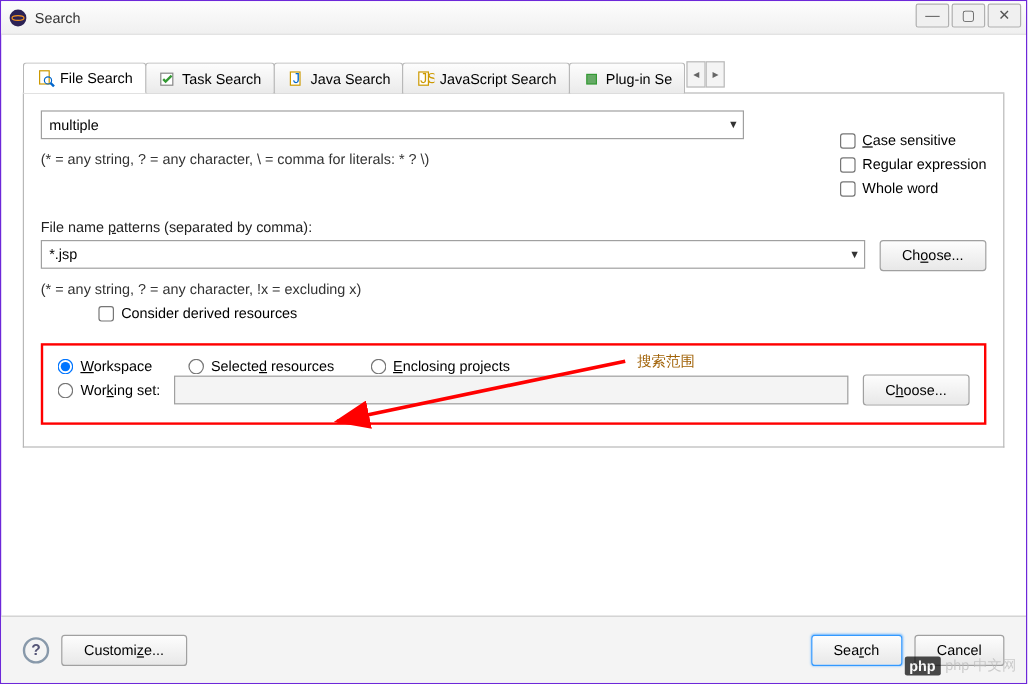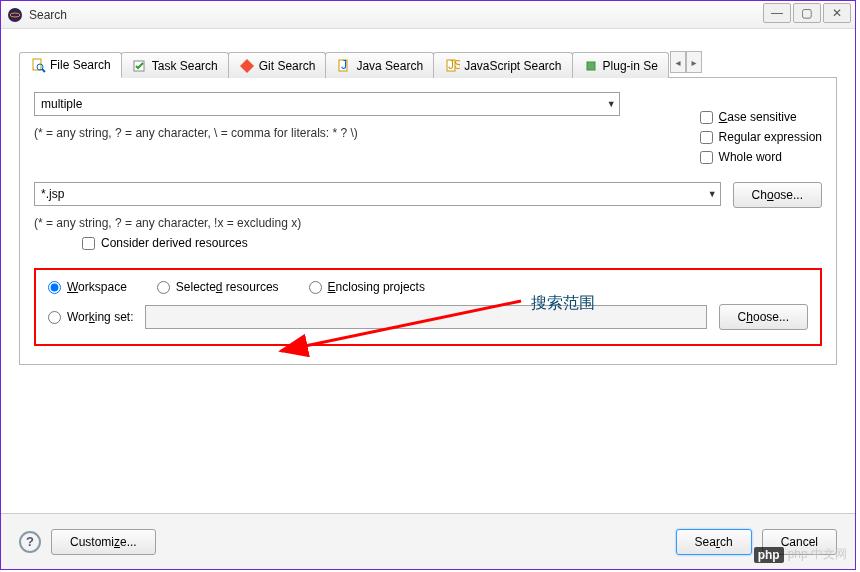--- a/index.html
+++ b/index.html
@@ -26,29 +26,29 @@
 .hint { color: #333; margin: 10px 0 6px 0; }
 .options { margin-left: 16px; }
 .chk { display: flex; align-items: center; gap: 6px; margin-bottom: 6px; padding-left: 48px; }
 .chk input { width: 13px; height: 13px; }
 .btn { height: 26px; padding: 0 18px; border: 1px solid #a0a0a0; background: linear-gradient(#fdfdfd, #e8e8e8); border-radius: 3px; cursor: default; }
 .btn.default { border: 1px solid #3399ff; box-shadow: 0 0 2px #66b3ff; }
 .section-top { display: flex; gap: 16px; align-items: flex-start; }
 .section-left { flex: 1; }
 .scope-box { border: 2px solid #ff0000; padding: 10px 12px 14px 12px; margin-top: 18px; position: relative; }
 .scope-title { position: relative; top: -2px; color: #222; margin-bottom: 8px; }
-.radio-row { display: flex; align-items: center; gap: 30px; margin-bottom: 10px; }
+.radio-row { display: flex; align-items: center; gap: 30px; }
 .radio { display: flex; align-items: center; gap: 6px; }
 .radio input { width: 13px; height: 13px; }
 .ws-row { display: flex; align-items: center; gap: 12px; }
 .ws-input { flex: 1; height: 24px; border: 1px solid #a0a0a0; background: #f4f4f4; }
 .bottom-bar { position: absolute; bottom: 0; left: 0; right: 0; height: 56px; border-top: 1px solid #ccc; background: #f4f4f4; display: flex; align-items: center; padding: 0 18px; gap: 10px; }
 .help-icon { width: 22px; height: 22px; border: 2px solid #8899aa; border-radius: 50%; display: flex; align-items: center; justify-content: center; color: #557; font-weight: bold; font-size: 13px; cursor: default; }
 .spacer { flex: 1; }
-.annotation { position: absolute; color: #0c4a6e; font-size: 16px; font-family: "Microsoft YaHei", sans-serif; pointer-events: none; }
+.annotation { position: absolute; color: #a16207; font-size: 12px; font-family: "Microsoft YaHei", sans-serif; pointer-events: none; }
 .arrow-svg { position: absolute; pointer-events: none; }
 .watermark { position: absolute; right: 8px; bottom: 6px; color: #bbb; font-size: 11px; opacity: 0.7; display: flex; align-items: center; gap: 4px; }
 u { text-decoration: underline; }
 </style>
 </head>
 <body>
 
 <div class="window">
   <div class="titlebar">
     <svg class="eclipse-icon" viewBox="0 0 16 16">
@@ -75,26 +75,20 @@
       </div>
       <div class="tab">
         <svg class="tab-icon" viewBox="0 0 16 16">
             <rect x="2" y="3" width="10" height="10" fill="#fff" stroke="#888"></rect>
             <path d="M4 8 L6 10 L11 5" stroke="#393" fill="none" stroke-width="2"></path>
           </svg>
         <span>Task Search</span>
       </div>
       <div class="tab">
         <svg class="tab-icon" viewBox="0 0 16 16">
-            <path d="M8 1 L15 8 L8 15 L1 8 Z" fill="#f05033"></path>
-          </svg>
-        <span>Git Search</span>
-      </div>
-      <div class="tab">
-        <svg class="tab-icon" viewBox="0 0 16 16">
             <rect x="3" y="2" width="8" height="11" fill="#fff" stroke="#c90"></rect>
             <text x="5" y="11" font-size="8" fill="#06c">J</text>
           </svg>
         <span>Java Search</span>
       </div>
       <div class="tab">
         <svg class="tab-icon" viewBox="0 0 16 16">
             <rect x="3" y="2" width="8" height="11" fill="#fff" stroke="#c90"></rect>
             <text x="4" y="11" font-size="7" fill="#c90">JS</text>
           </svg>
@@ -131,20 +125,21 @@
               <span>Regular expression</span>
             </label>
           <label class="chk">
               <input type="checkbox" style="">
               <span>Whole word</span>
             </label>
         </div>
       </div>
 
       <div style="margin-top:12px;">
+        <div class="label">File name <u>p</u>atterns (separated by comma):</div>
         <div class="row" style="gap:12px;">
           <div class="combo">
             <input class="text-input" value="*.jsp" style="">
             <span class="arrow">▼</span>
           </div>
           <button class="btn">Ch<u>o</u>ose...</button>
         </div>
         <div class="hint" style="margin-top:8px;">(* = any string, ? = any character, !x = excluding x)</div>
         <label class="chk">
             <input type="checkbox" style="">

